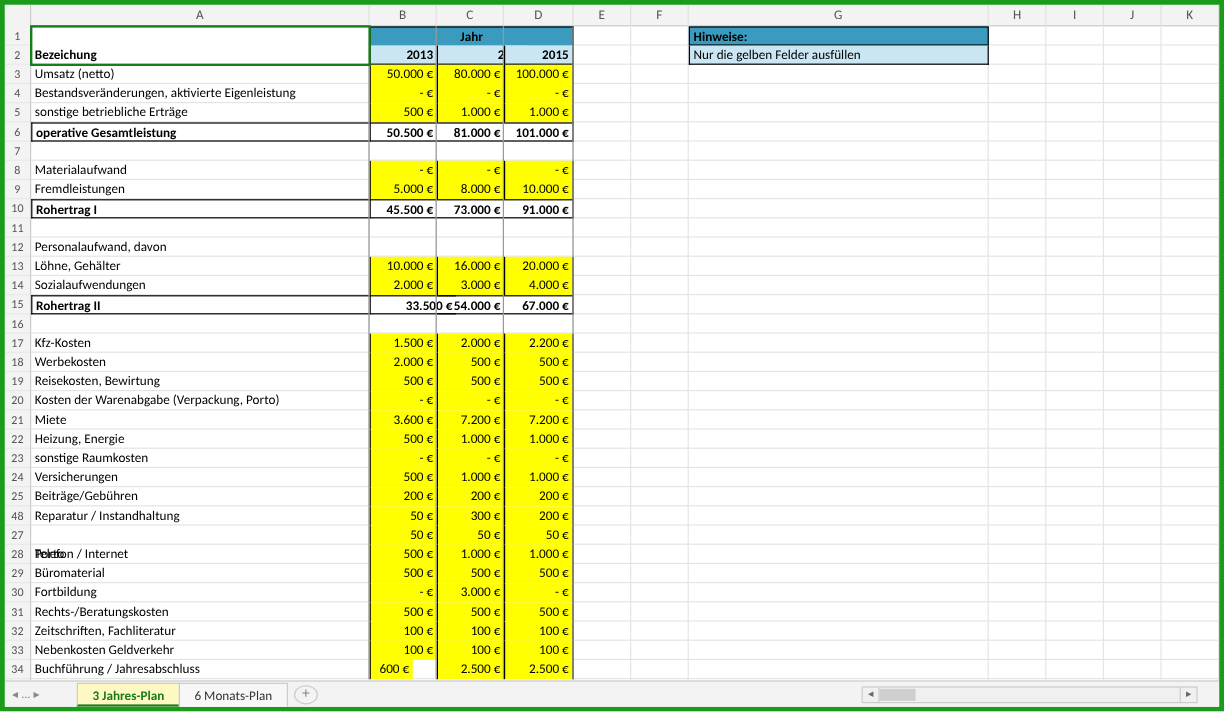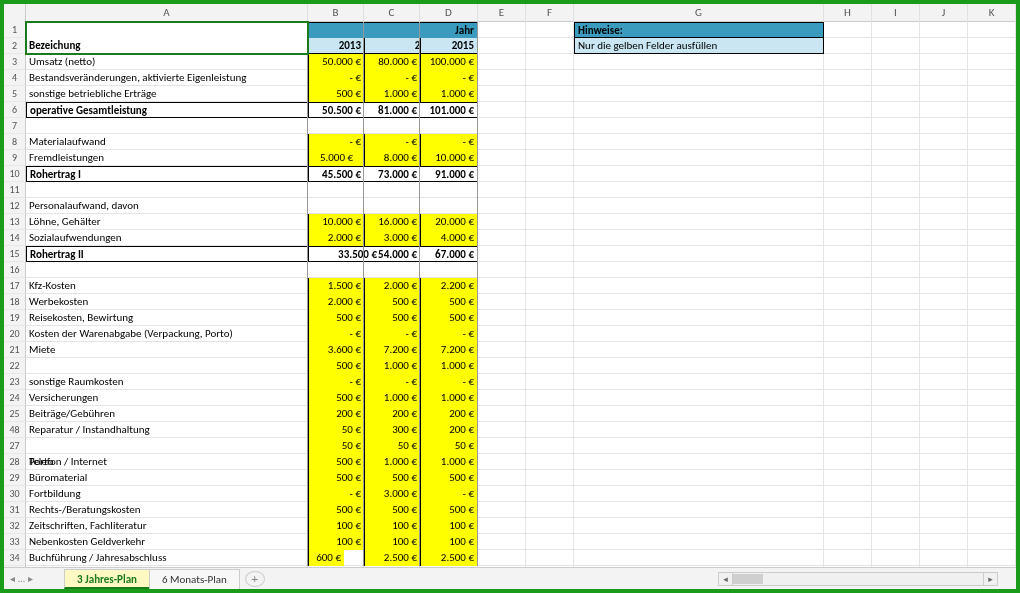--- a/index.html
+++ b/index.html
@@ -11,21 +11,21 @@
   .body { display:flex; height:calc(100% - 18px - 22px); }
   .rownums { width:22px; background:#f3f3f3; border-right:1px solid #ccc; }
   .rownum { height:16px; font-size:10px; color:#555; text-align:center; line-height:16px; border-bottom:1px solid #e8e8e8; }
   .grid { position:relative; flex:1; }
   .gridlines { position:absolute; inset:0; }
   .vline { position:absolute; top:0; bottom:0; width:1px; background:#e4e4e4; }
   .hline { position:absolute; left:0; right:0; height:1px; background:#e4e4e4; }
   .cells { position:absolute; inset:0; }
   .cell { position:absolute; height:16px; line-height:15px; padding:0 3px; overflow:hidden; white-space:nowrap; }
   .right { text-align:right; }
-  .center { text-align:right; }
+  .center { text-align:center; }
   .bold { font-weight:700; }
   .yellow { background:#ffff00; }
   .header-blue { background:#3a9bbf; color:#000; }
   .header-light { background:#c9e6f2; }
   .border-all { border:1px solid #000; }
   .border-t { border-top:1px solid #000; }
   .border-b { border-bottom:1px solid #000; }
   .border-l { border-left:1px solid #000; }
   .border-r { border-right:1px solid #000; }
   .selected { outline:2px solid #1a7b1a; outline-offset:-1px; background:#fff; }
@@ -179,21 +179,21 @@
           <div class="cell right bold border-t border-b border-r" style="left: 394px; top: 80px; width: 58px;">101.000 €</div>
           <div class="cell " style="left: 0px; top: 96px; width: 282px;"></div>
           <div class="cell right" style="left: 282px; top: 96px; width: 56px;"></div>
           <div class="cell right" style="left: 338px; top: 96px; width: 56px;"></div>
           <div class="cell right" style="left: 394px; top: 96px; width: 58px;"></div>
           <div class="cell " style="left: 0px; top: 112px; width: 282px;">Materialaufwand</div>
           <div class="cell right yellow border-l" style="left: 282px; top: 112px; width: 56px;">-   €</div>
           <div class="cell right yellow border-l" style="left: 338px; top: 112px; width: 56px;">-   €</div>
           <div class="cell right yellow border-l border-r" style="left: 394px; top: 112px; width: 58px;">-   €</div>
           <div class="cell " style="left: 0px; top: 128px; width: 282px;">Fremdleistungen</div>
-          <div class="cell right yellow border-l" style="left: 282px; top: 128px; width: 56px; text-align: center;">5.000 €</div>
+          <div class="cell right yellow border-l" style="left: 282px; top: 128px; width: 56px;">5.000 €</div>
           <div class="cell right yellow border-l" style="left: 338px; top: 128px; width: 56px;">8.000 €</div>
           <div class="cell right yellow border-l border-r" style="left: 394px; top: 128px; width: 58px;">10.000 €</div>
           <div class="cell  bold border-t border-b border-l" style="left: 0px; top: 144px; width: 282px;">Rohertrag I</div>
           <div class="cell right bold border-t border-b border-l" style="left: 282px; top: 144px; width: 56px;">45.500 €</div>
           <div class="cell right bold border-t border-b" style="left: 338px; top: 144px; width: 56px;">73.000 €</div>
           <div class="cell right bold border-t border-b border-r" style="left: 394px; top: 144px; width: 58px;">91.000 €</div>
           <div class="cell " style="left: 0px; top: 160px; width: 282px;"></div>
           <div class="cell right" style="left: 282px; top: 160px; width: 56px;"></div>
           <div class="cell right" style="left: 338px; top: 160px; width: 56px;"></div>
           <div class="cell right" style="left: 394px; top: 160px; width: 58px;"></div>
@@ -230,20 +230,21 @@
           <div class="cell right yellow border-l" style="left: 338px; top: 288px; width: 56px;">500 €</div>
           <div class="cell right yellow border-l border-r" style="left: 394px; top: 288px; width: 58px;">500 €</div>
           <div class="cell " style="left: 0px; top: 304px; width: 282px;">Kosten der Warenabgabe (Verpackung, Porto)</div>
           <div class="cell right yellow border-l" style="left: 282px; top: 304px; width: 56px;">-   €</div>
           <div class="cell right yellow border-l" style="left: 338px; top: 304px; width: 56px;">-   €</div>
           <div class="cell right yellow border-l border-r" style="left: 394px; top: 304px; width: 58px;">-   €</div>
           <div class="cell " style="left: 0px; top: 320px; width: 282px;">Miete</div>
           <div class="cell right yellow border-l" style="left: 282px; top: 320px; width: 56px;">3.600 €</div>
           <div class="cell right yellow border-l" style="left: 338px; top: 320px; width: 56px;">7.200 €</div>
           <div class="cell right yellow border-l border-r" style="left: 394px; top: 320px; width: 58px;">7.200 €</div>
+          <div class="cell " style="left: 0px; top: 336px; width: 282px;">Heizung, Energie</div>
           <div class="cell right yellow border-l" style="left: 282px; top: 336px; width: 56px;">500 €</div>
           <div class="cell right yellow border-l" style="left: 338px; top: 336px; width: 56px;">1.000 €</div>
           <div class="cell right yellow border-l border-r" style="left: 394px; top: 336px; width: 58px;">1.000 €</div>
           <div class="cell " style="left: 0px; top: 352px; width: 282px;">sonstige Raumkosten</div>
           <div class="cell right yellow border-l" style="left: 282px; top: 352px; width: 56px;">-   €</div>
           <div class="cell right yellow border-l" style="left: 338px; top: 352px; width: 56px;">-   €</div>
           <div class="cell right yellow border-l border-r" style="left: 394px; top: 352px; width: 58px;">-   €</div>
           <div class="cell " style="left: 0px; top: 368px; width: 282px;">Versicherungen</div>
           <div class="cell right yellow border-l" style="left: 282px; top: 368px; width: 56px;">500 €</div>
           <div class="cell right yellow border-l" style="left: 338px; top: 368px; width: 56px;">1.000 €</div>

